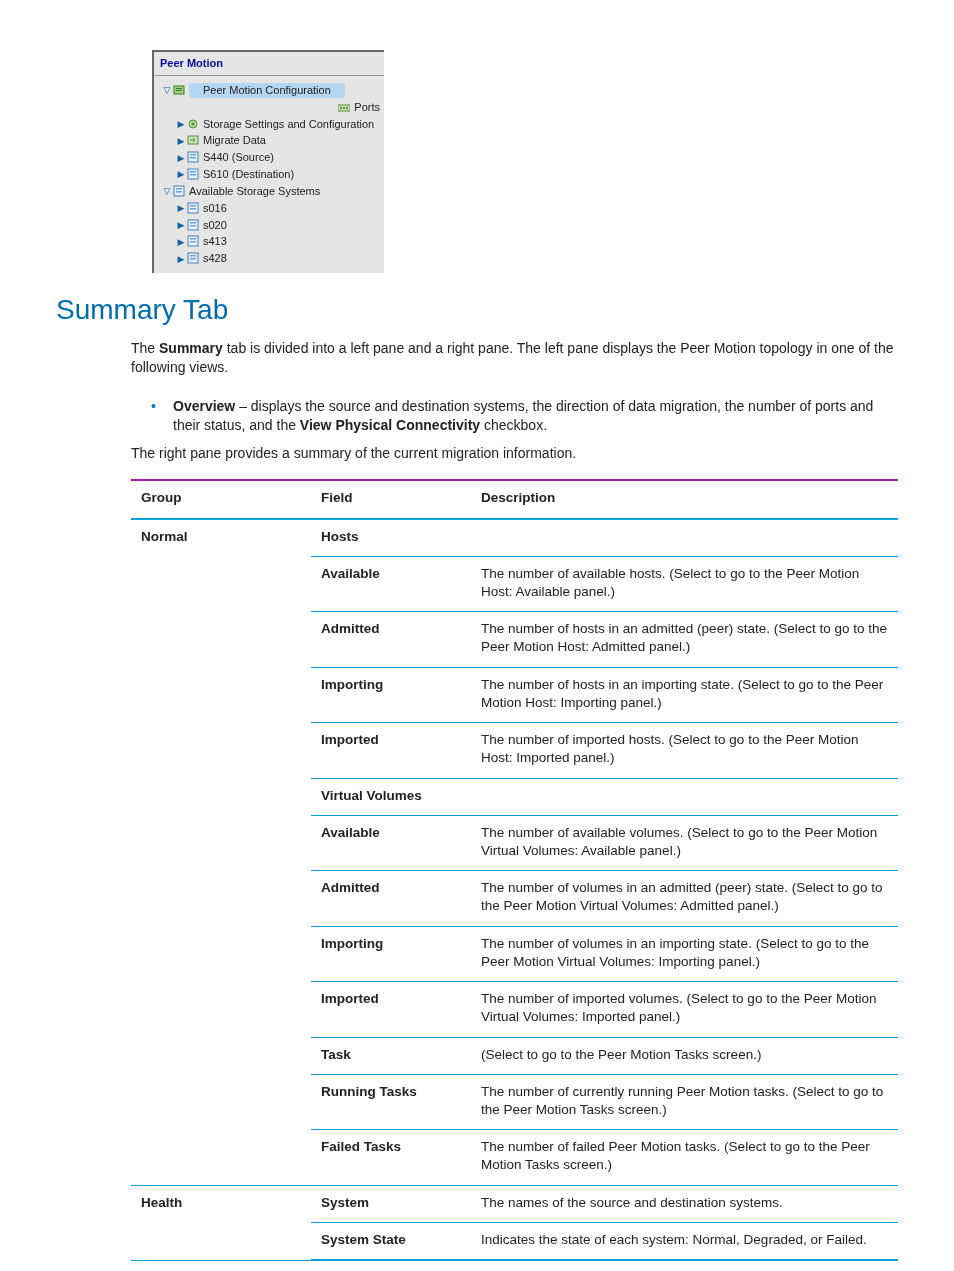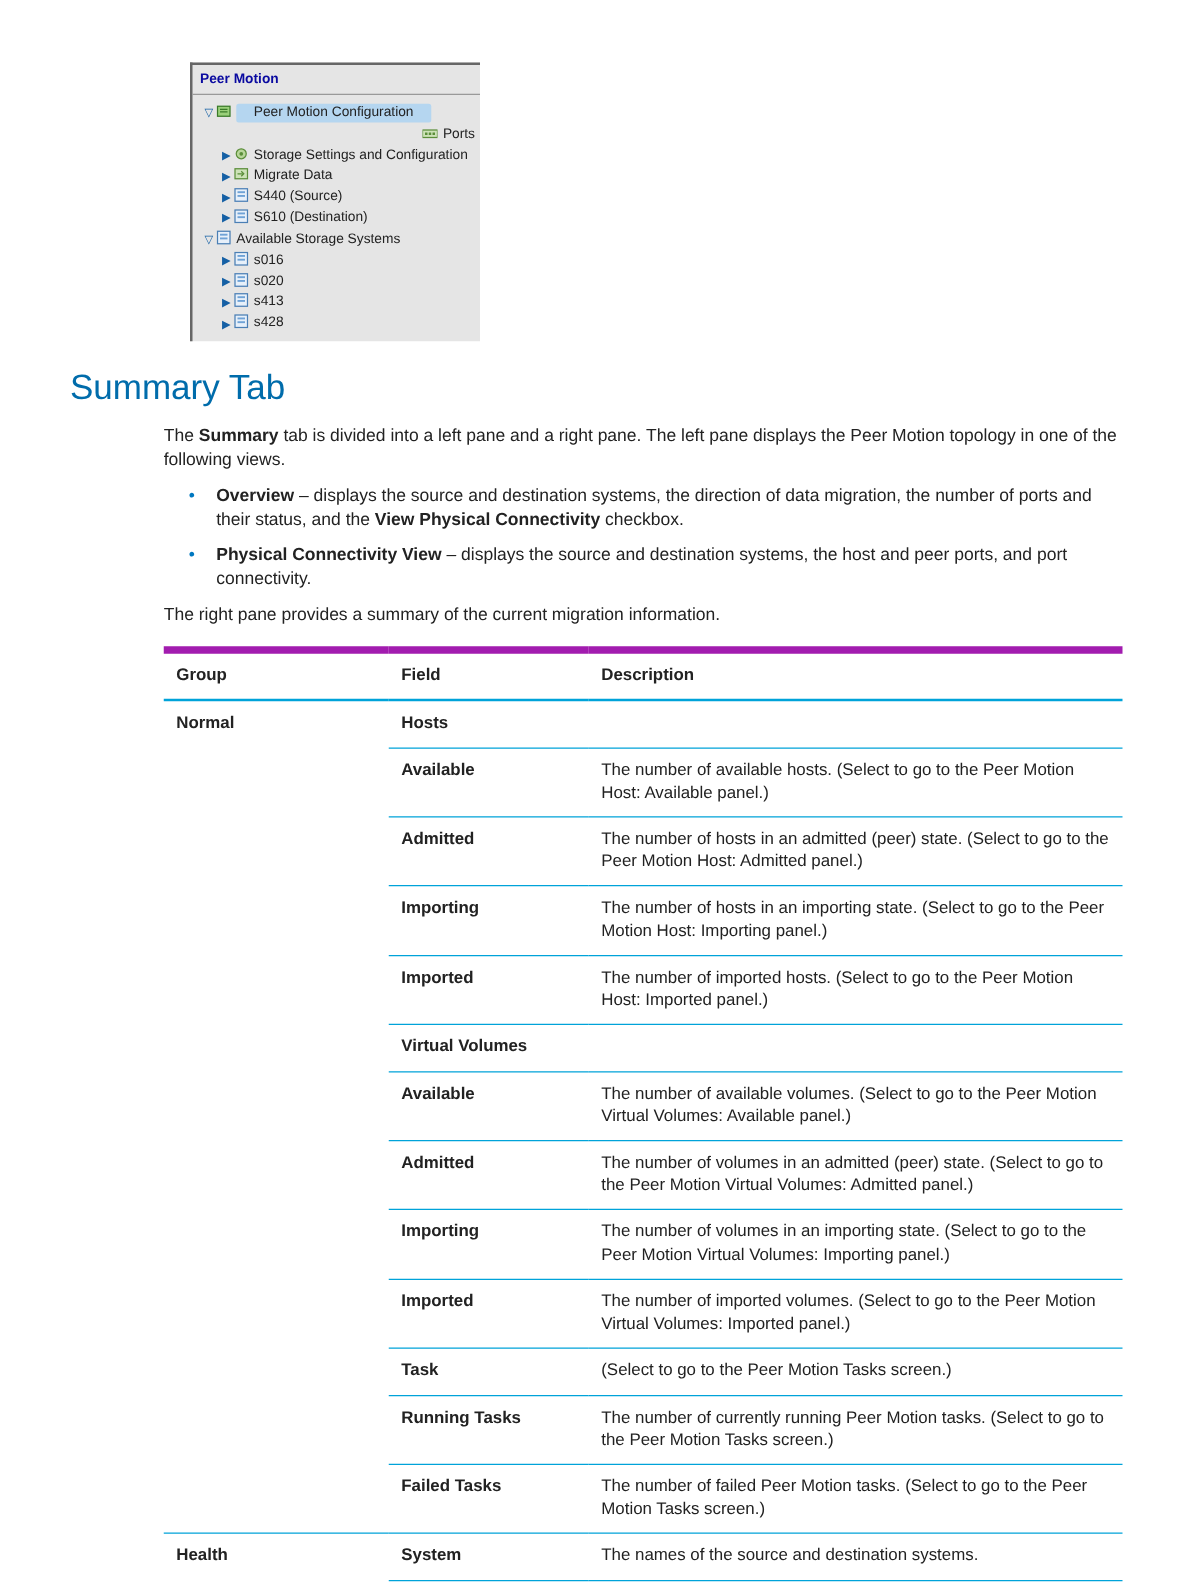--- a/index.html
+++ b/index.html
@@ -68,20 +68,21 @@
   p { margin: 8px 0; }
   ul.bul {
     list-style: none;
     padding-left: 20px;
     margin: 10px 0;
   }
   ul.bul li {
     position: relative;
     padding-left: 22px;
     margin-bottom: 10px;
+    margin-top: 20px;
   }
   ul.bul li::before {
     content: "•";
     color: #0078c0;
     position: absolute;
     left: 0;
     font-size: 14px;
   }
   strong { font-weight: bold; }
 
@@ -90,21 +91,21 @@
     width: 100%;
     margin-top: 16px;
     font-size: 13.5px;
   }
   table.doc th, table.doc td {
     text-align: left;
     vertical-align: top;
     padding: 8px 10px 10px 10px;
   }
   table.doc thead th {
-    border-top: 6px solid #a21caf;
+    border-top: 2px solid #a21caf;
     border-bottom: 2px solid #00a3d9;
     font-weight: bold;
     margin-top: 28px;
   }
   table.doc tbody td {
     border-bottom: 1px solid #00a3d9;
   }
   table.doc tbody tr:last-child td {
     border-bottom: 2px solid #00a3d9;
   }
@@ -231,23 +232,20 @@
 <h2 class="sec">Summary Tab</h2>
 
 <div class="body-text">
   <p>
     <span>The </span><strong>Summary</strong><span> tab is divided into a left pane and a right pane. The left pane displays the Peer Motion topology in one of the following views.</span>
   </p>
   <ul class="bul">
     <li>
       <strong>Overview</strong><span> – displays the source and destination systems, the direction of data migration, the number of ports and their status, and the </span><strong>View Physical Connectivity</strong><span> checkbox.</span>
     </li>
-    <li>
-      <strong>Physical Connectivity View</strong><span> – displays the source and destination systems, the host and peer ports, and port connectivity.</span>
-    </li>
   </ul>
   <p>The right pane provides a summary of the current migration information.</p>
 
   <table class="doc">
     <colgroup>
         <col class="col-group">
         <col class="col-field">
         <col>
       </colgroup>
     <thead>

